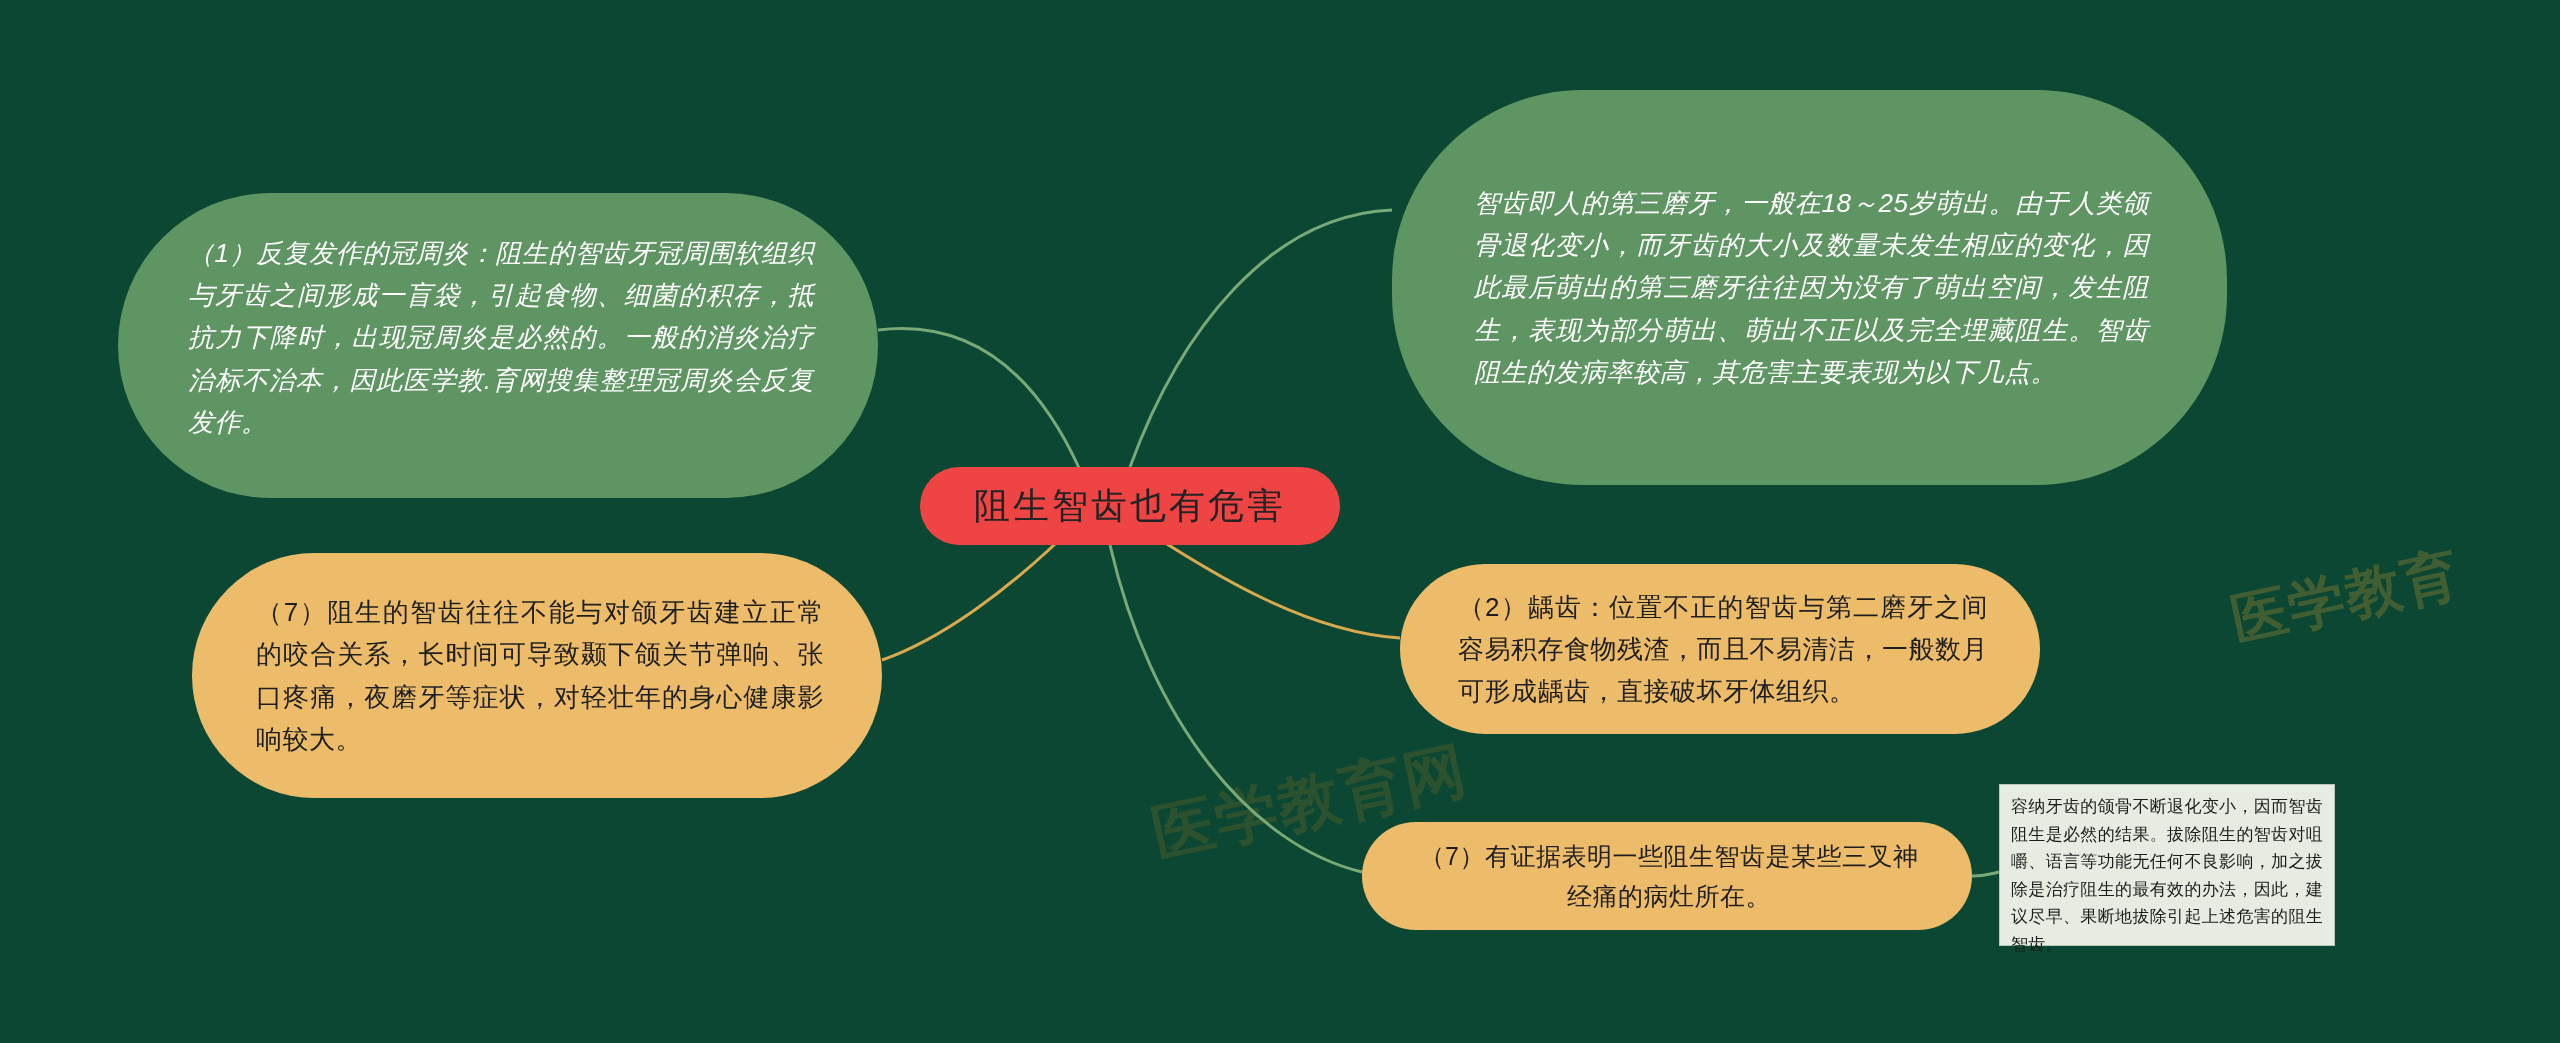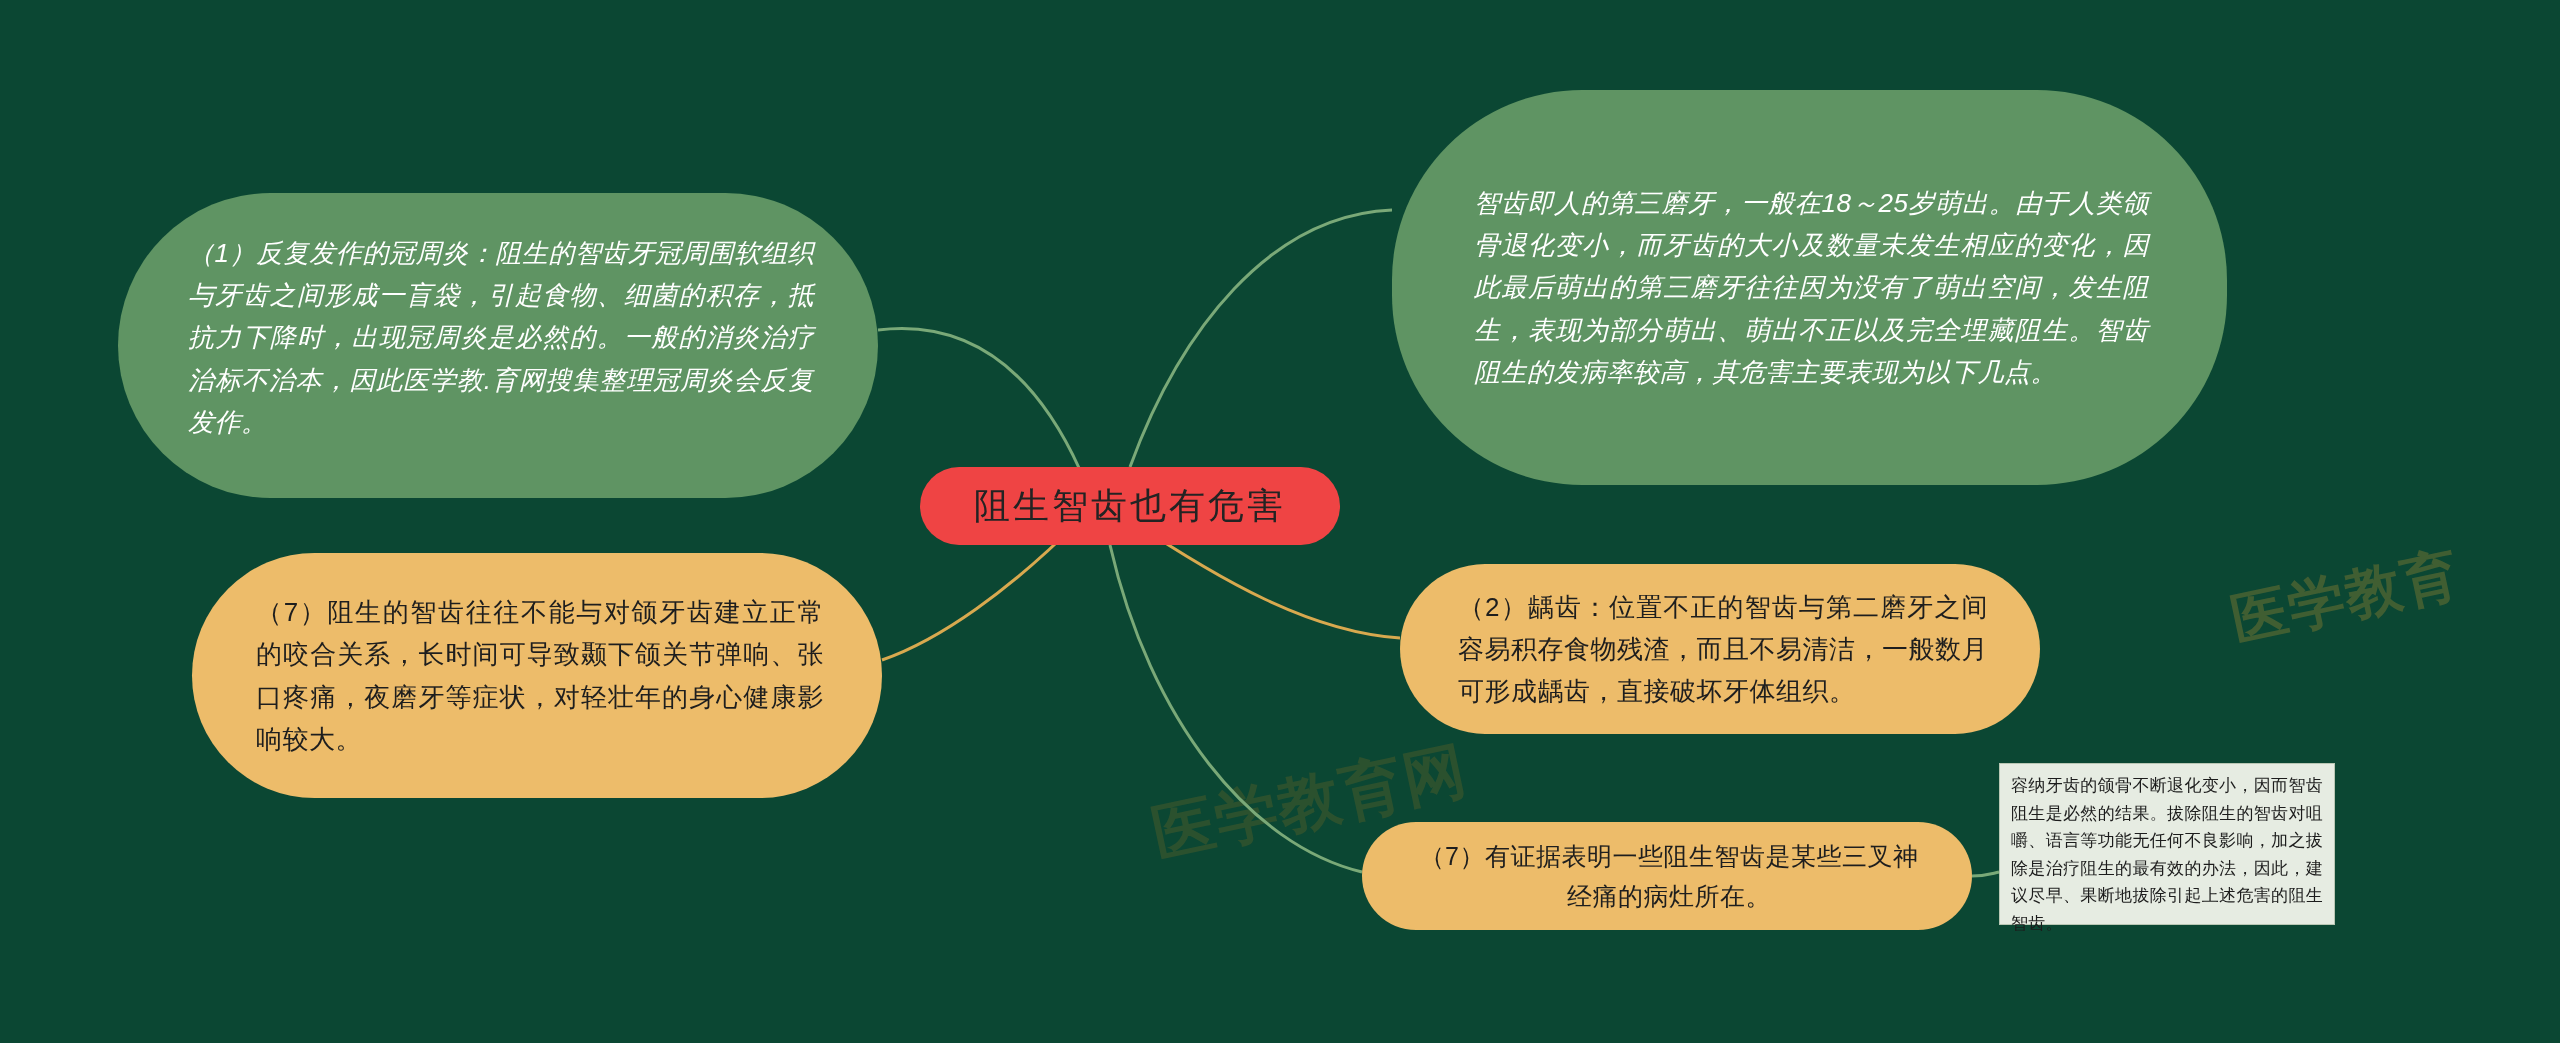--- a/index.html
+++ b/index.html
@@ -124,21 +124,21 @@
     width: 610px; height: 108px;
     padding: 14px 52px 14px 56px;
     border-radius: 62px;
     font-size: 25px;
     text-align: center;
   }
 
   
   #note-box {
     position: absolute;
-    left: 1999px; top: 763px;
+    left: 1999px; top: 784px;
     width: 336px; height: 162px;
     box-sizing: border-box;
     background: #e6ece2;
     border: 1px solid #b9c7b4;
     color: #1c1c1c;
     font-size: 17px;
     line-height: 1.62;
     padding: 8px 11px 8px 11px;
     text-align: justify;
     text-justify: inter-ideograph;

